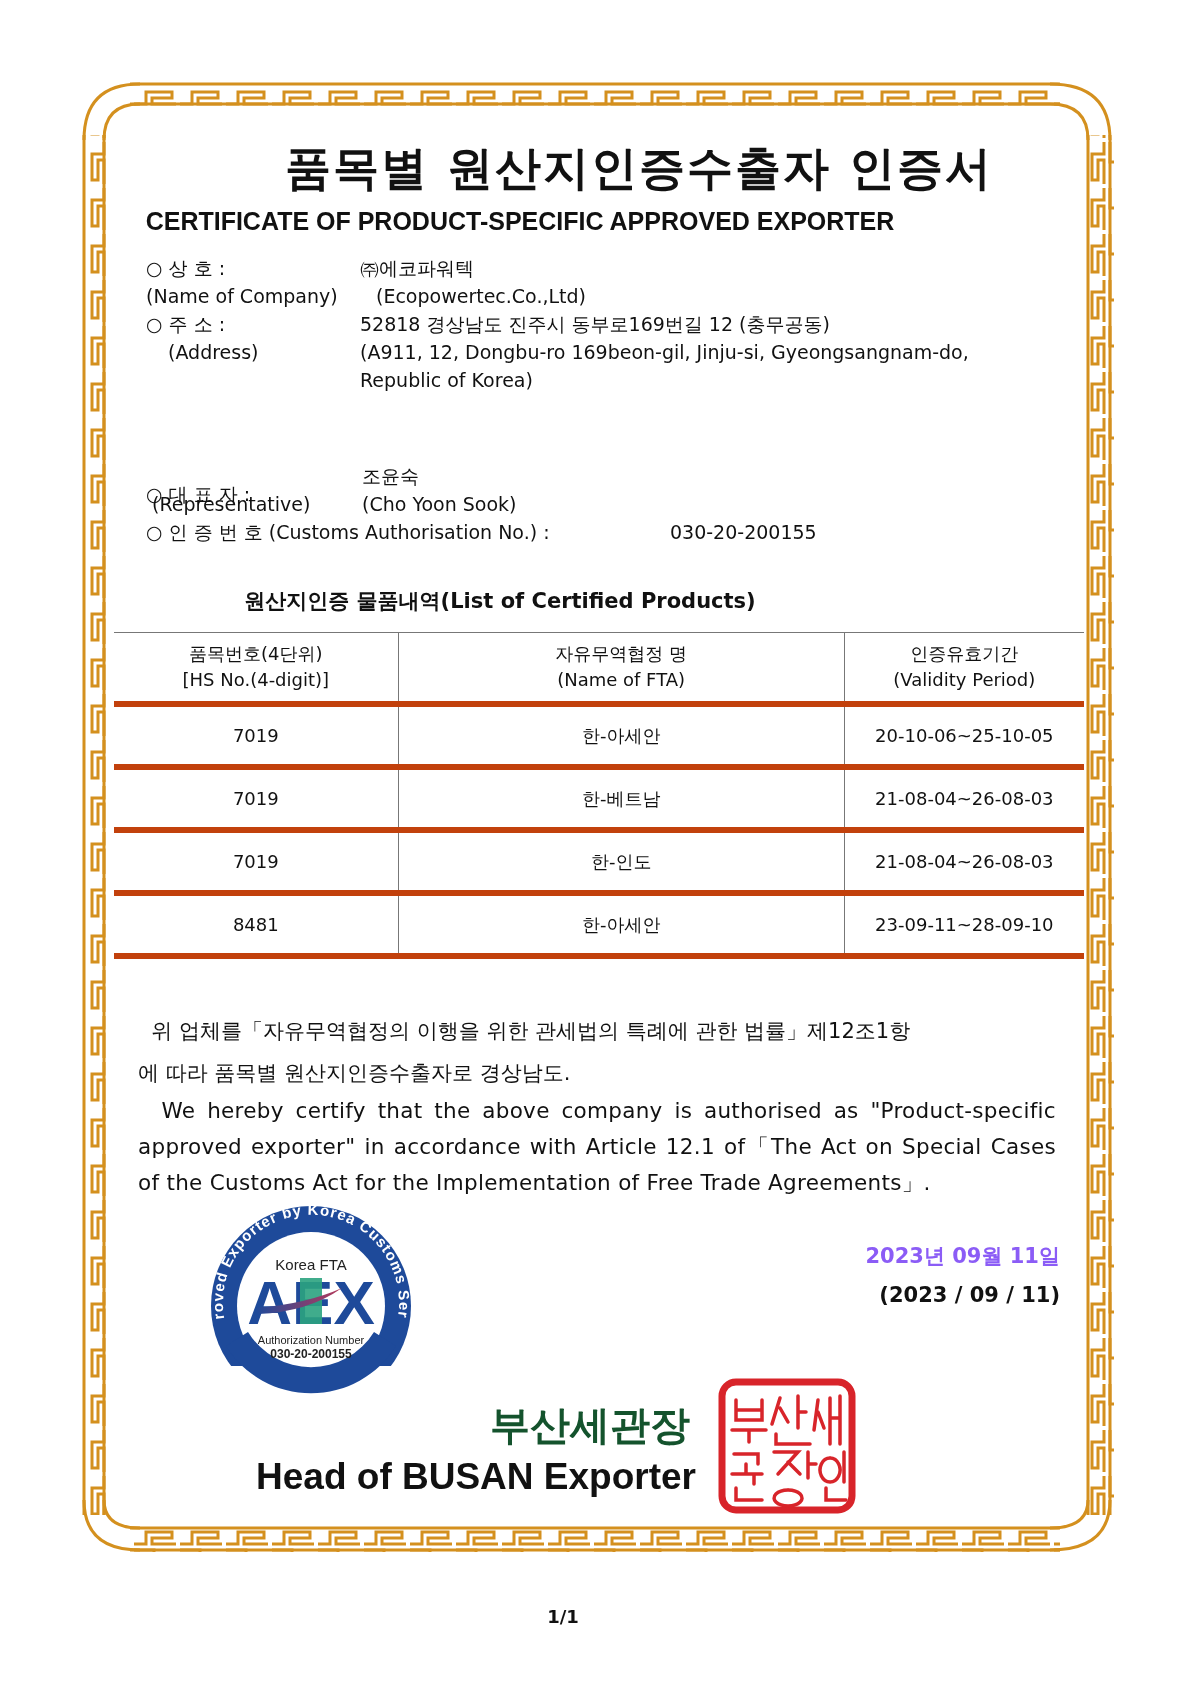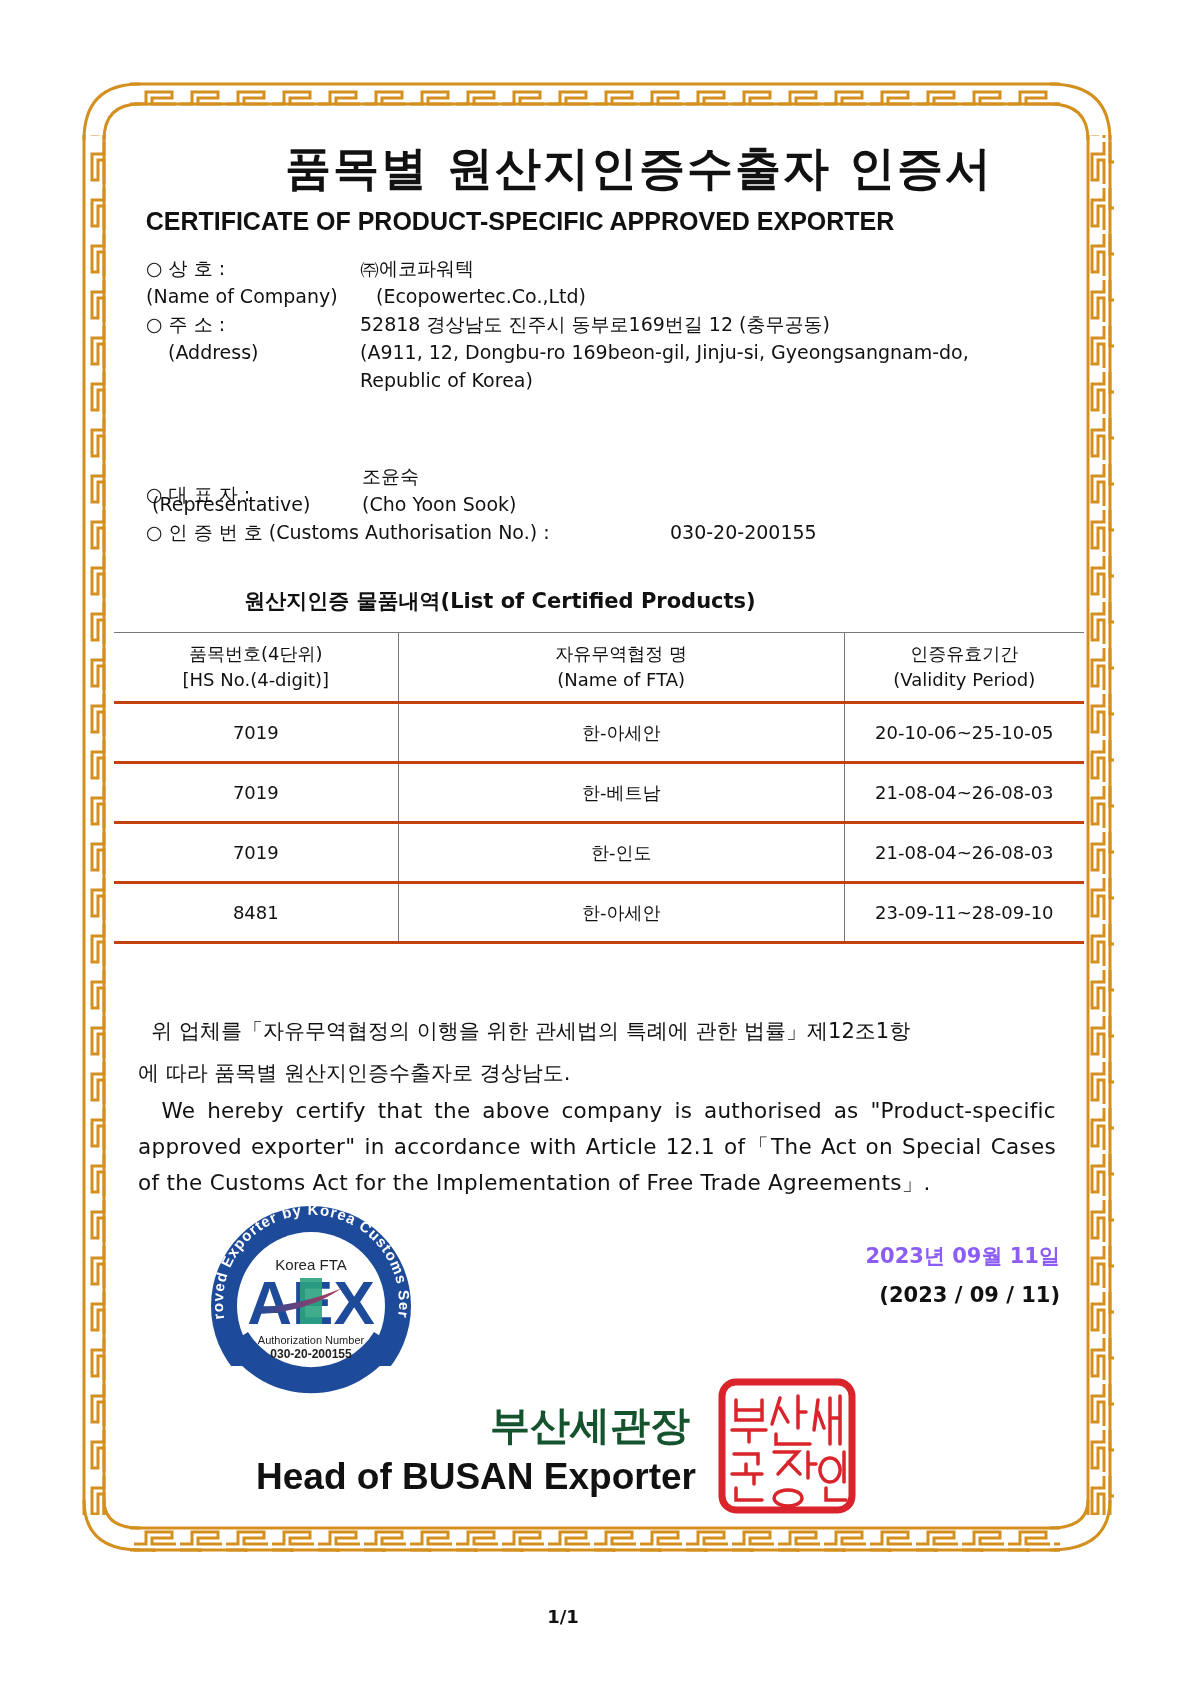--- a/index.html
+++ b/index.html
@@ -15,21 +15,21 @@
   .title-en { position:absolute; left:0; width:1040px; top:207px; text-align:center;
               font-family:"Liberation Sans", sans-serif; font-size:25px; font-weight:bold; color:#111; }
 
   .info { position:absolute; font-size:19px; line-height:28px; white-space:nowrap; color:#111; }
 
   .list-title { position:absolute; left:0; width:1000px; top:587px; text-align:center;
                 font-size:21px; font-weight:bold; color:#111; }
 
   table.products { position:absolute; left:114px; top:632px; width:970px; border-collapse:collapse;
                    font-size:18px; color:#111; }
-  table.products th, table.products td { text-align:center; border-top:1px solid #777; border-bottom:3px solid #c2410c; }
+  table.products th, table.products td { text-align:center; border-top:1px solid #777; border-bottom:6px solid #c2410c; }
   table.products th { font-weight:normal; height:66px; line-height:26px; }
   table.products td { height:55px; }
   table.products .c1 { width:284px; border-right:1px solid #777; }
   table.products .c2 { width:447px; border-right:1px solid #777; }
   table.products .c3 { width:239px; }
 
   .stmt { position:absolute; left:138px; width:920px; font-size:21px; color:#111; white-space:nowrap; }
   .stmt-en { position:absolute; left:138px; width:918px; font-size:21.5px; line-height:36px; color:#111;
              text-align:justify; letter-spacing:0.3px; }
 

